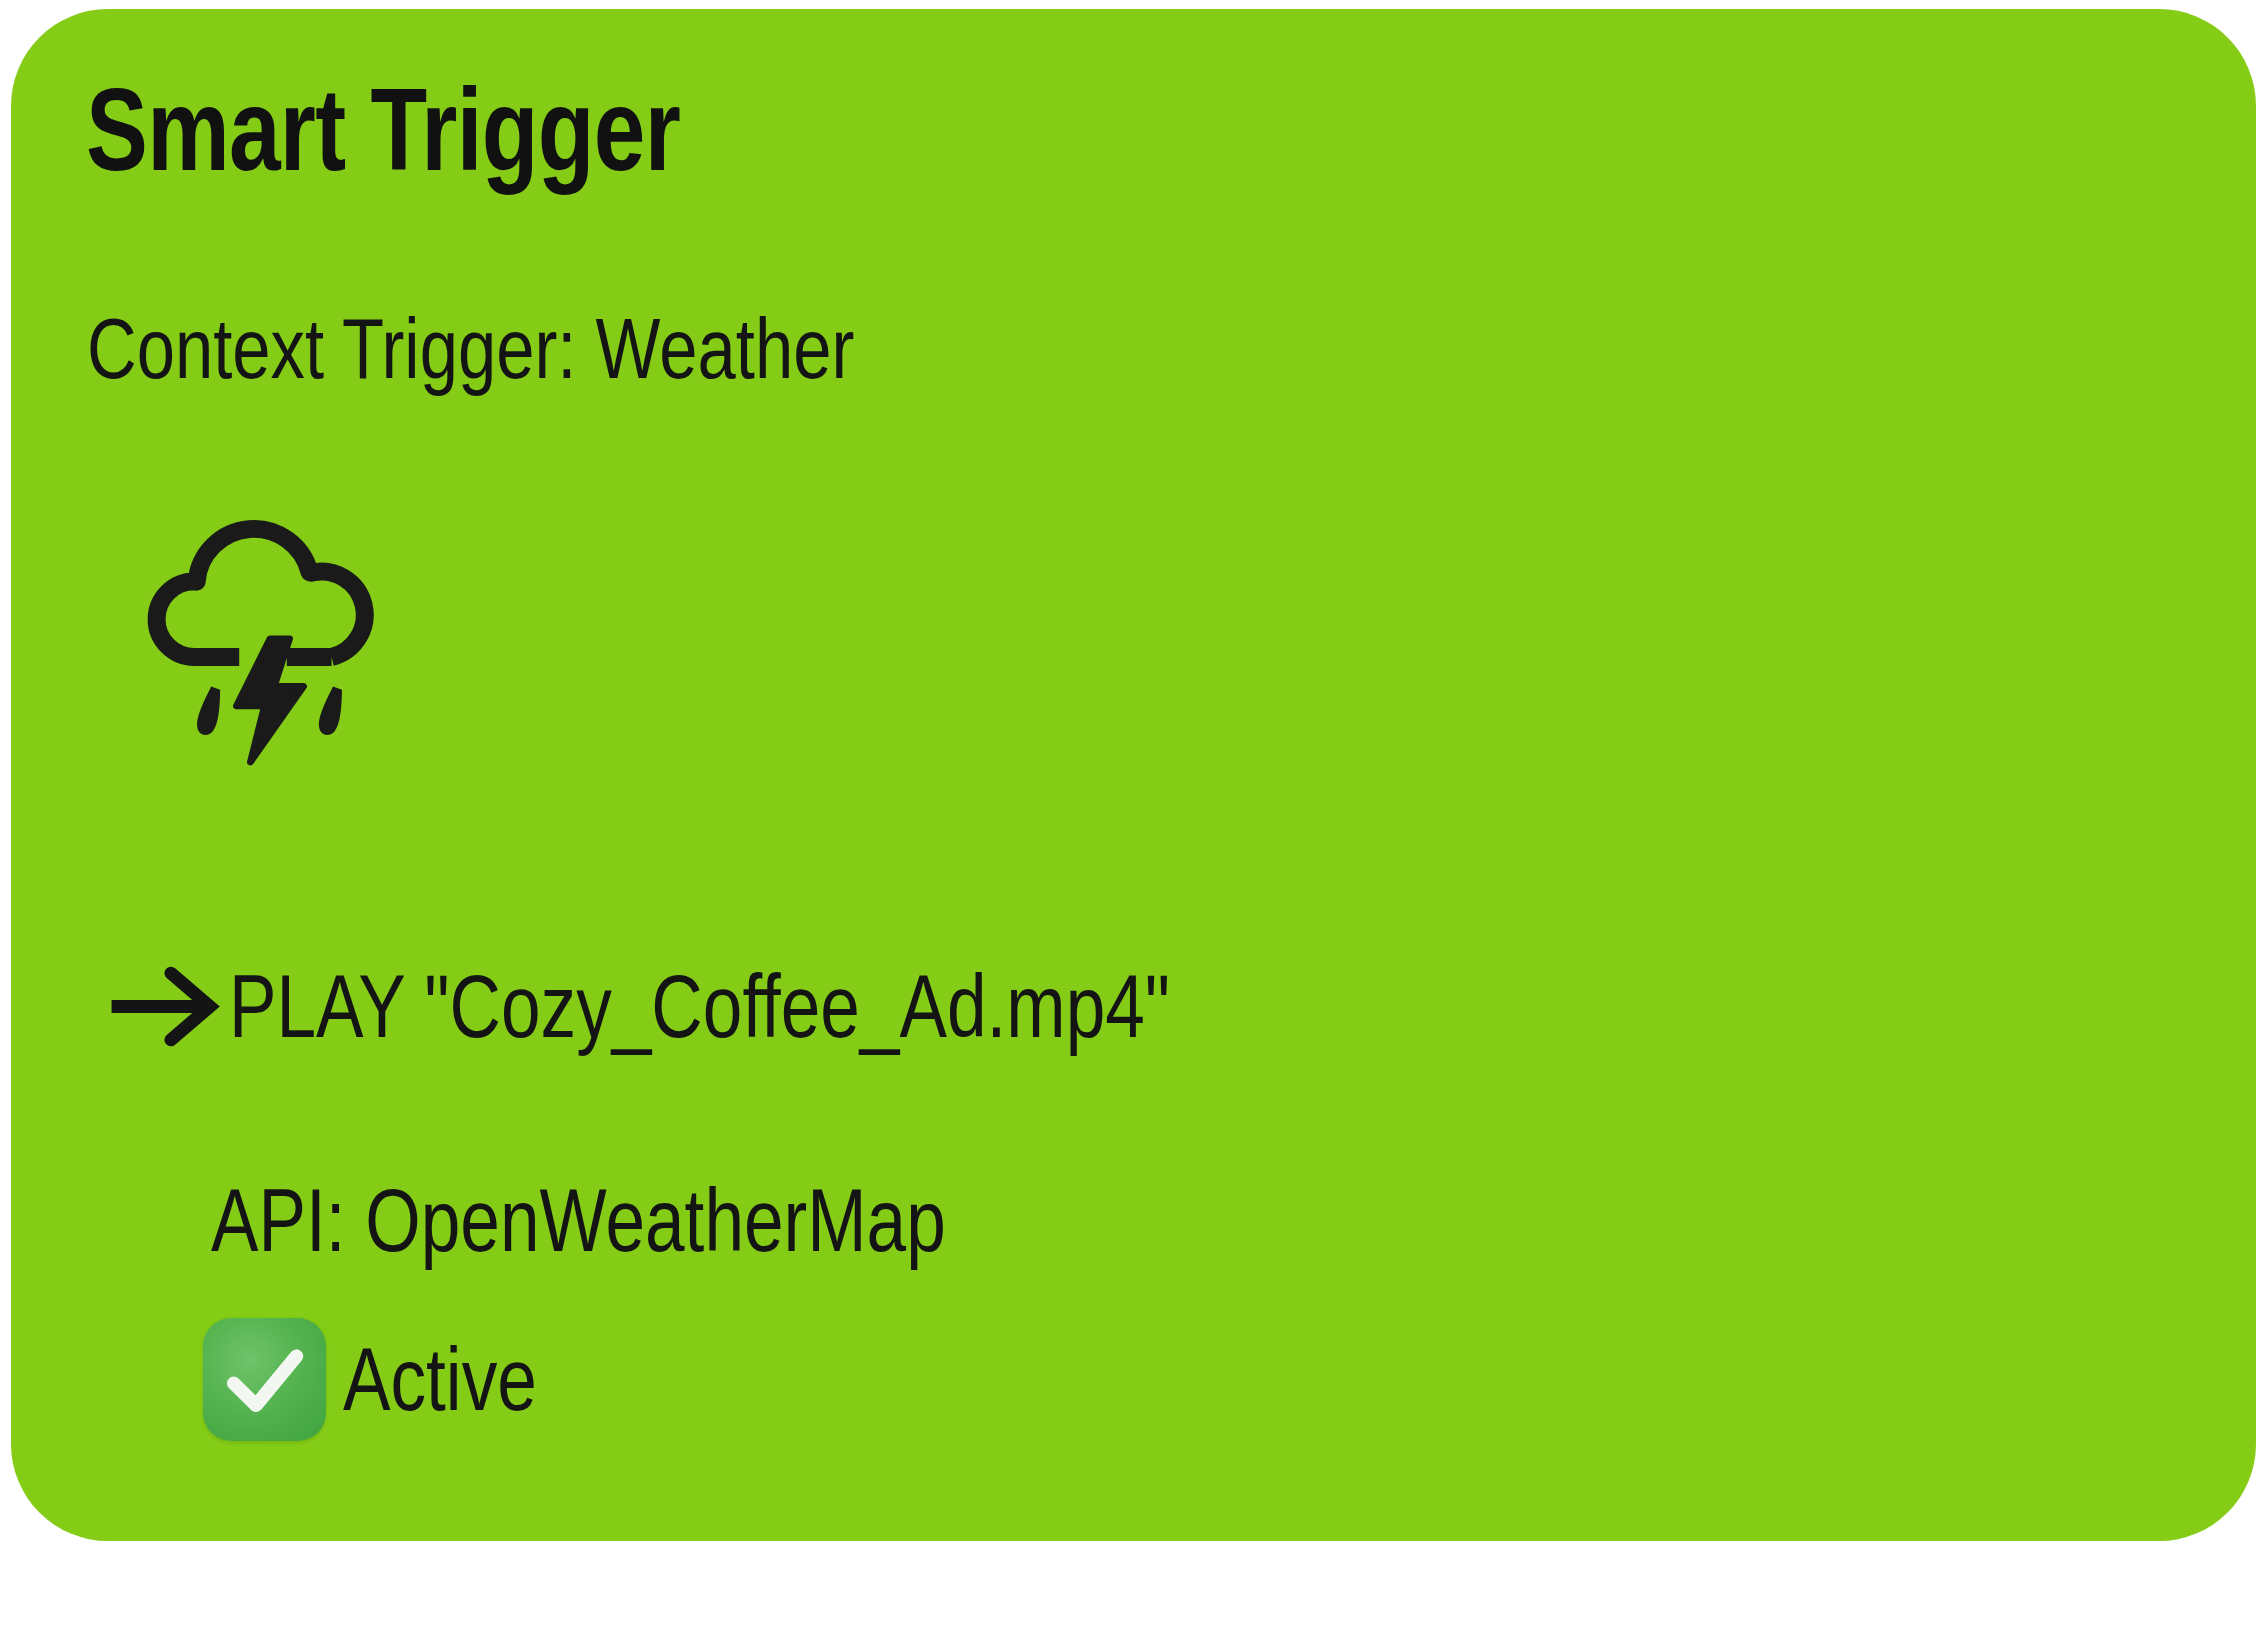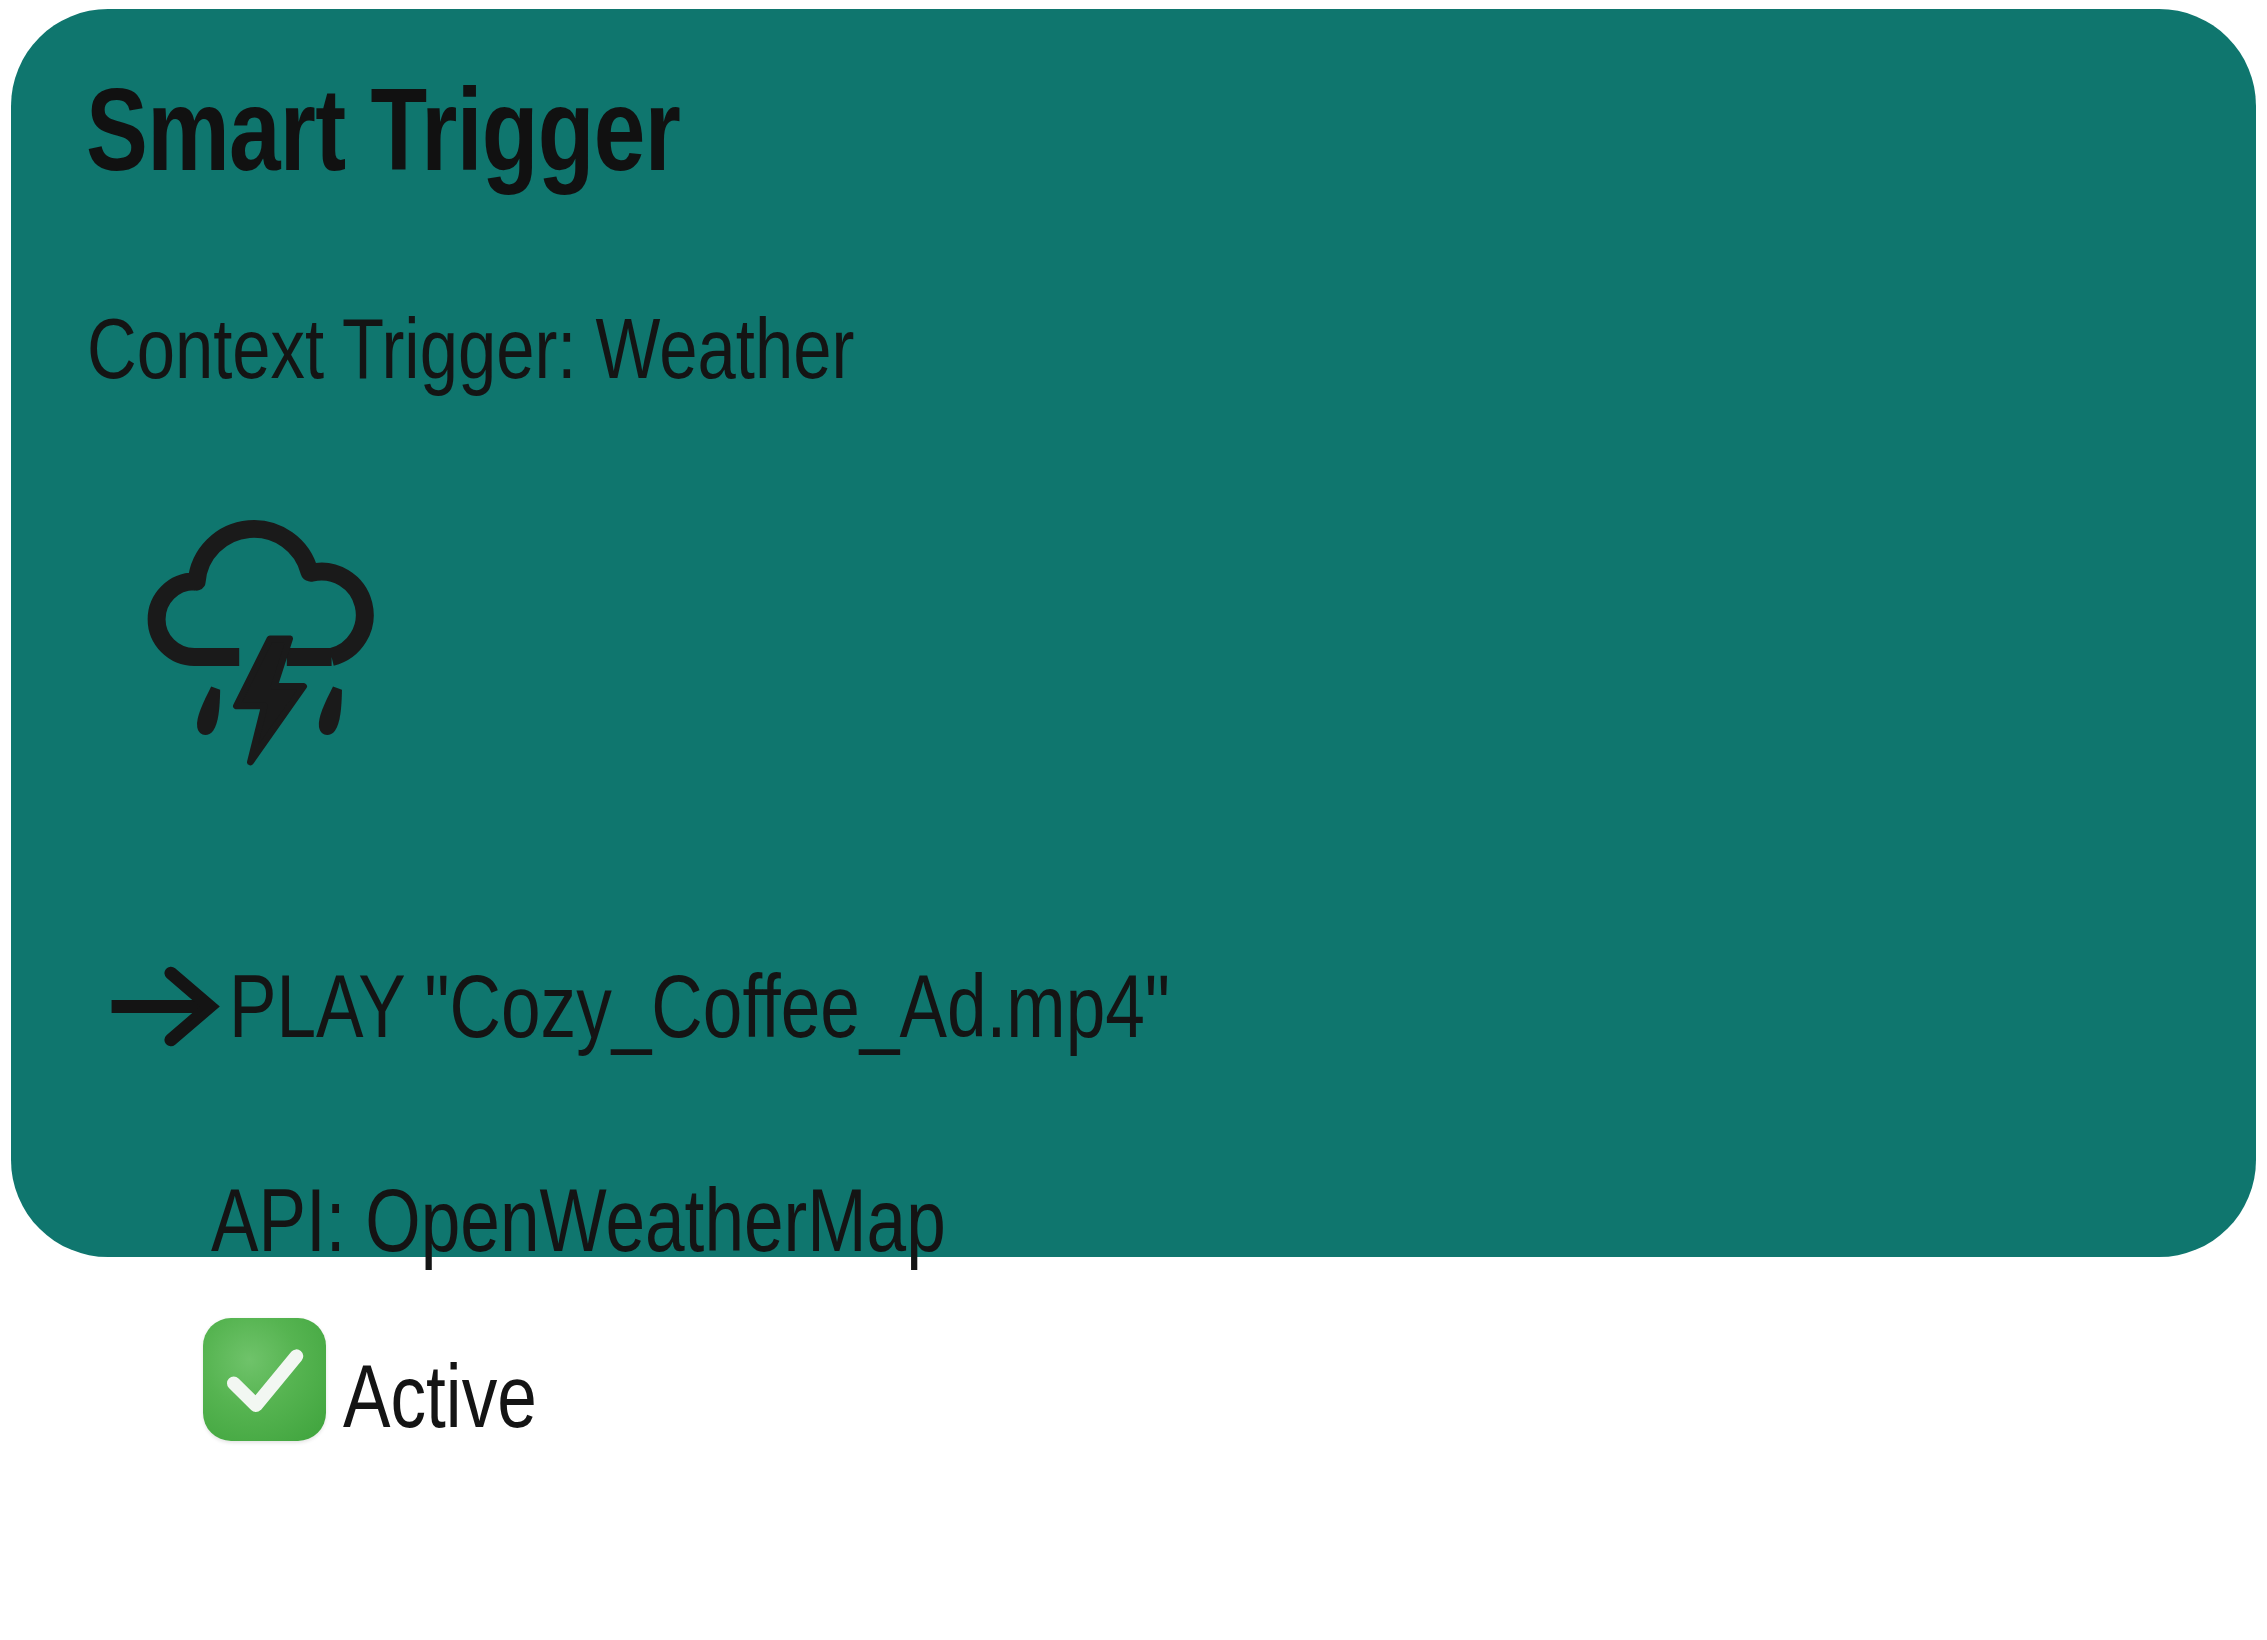--- a/index.html
+++ b/index.html
@@ -12,22 +12,22 @@
     height: 1641px;
     overflow: hidden;
     font-family: "Liberation Sans", "DejaVu Sans", sans-serif;
   }
 
   #card {
     position: absolute;
     left: 11.2px;
     top: 9.3px;
     width: 2245px;
-    height: 1248px;
-    background: #0f766e;
+    height: 1532px;
+    background: #84cc16;
     border-radius: 97px;
     box-sizing: border-box;
   }
 
   
   .title {
     position: absolute;
     left: 75px;
     top: 63px;
     font-size: 116px;
@@ -117,21 +117,21 @@
     transform: scaleX(0.80);
     transform-origin: left top;
   }
 
   
   .status-row {
     position: absolute;
     left: 192px;
     top: 1309px;
     display: flex;
-    align-items: flex-end;
+    align-items: center;
   }
   .check-badge {
     width: 123px;
     height: 123px;
     border-radius: 28px;
     flex: 0 0 auto;
     background: radial-gradient(circle at 38% 34%, #6fc36a 0%, #56b451 42%, #3ea33c 100%);
     position: relative;
     box-shadow: 0 1.9px 3.7px rgba(0,0,0,0.10);
   }

